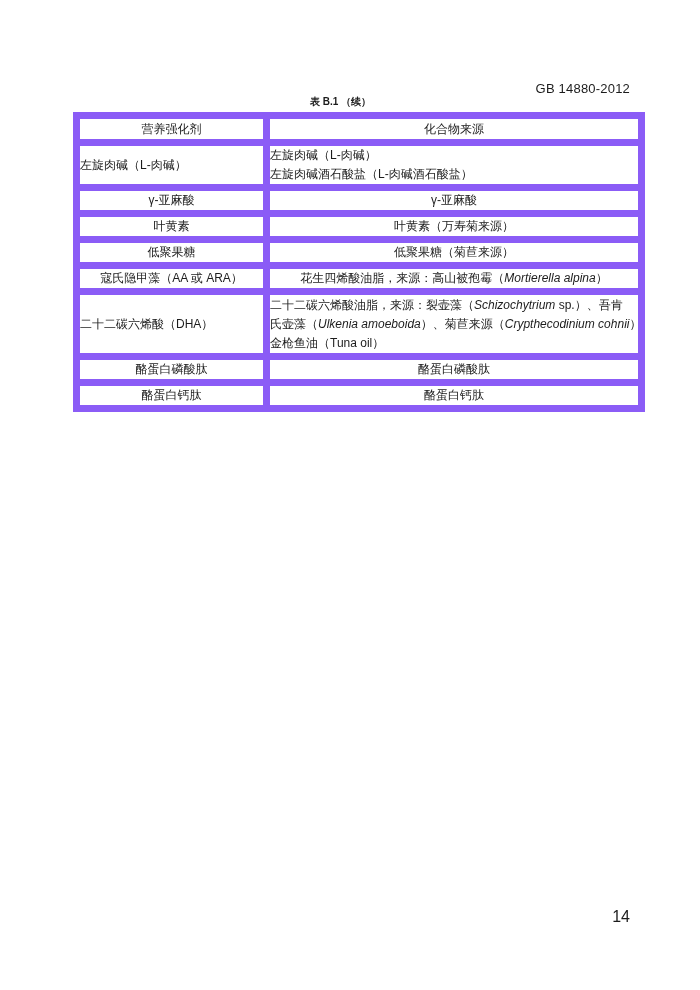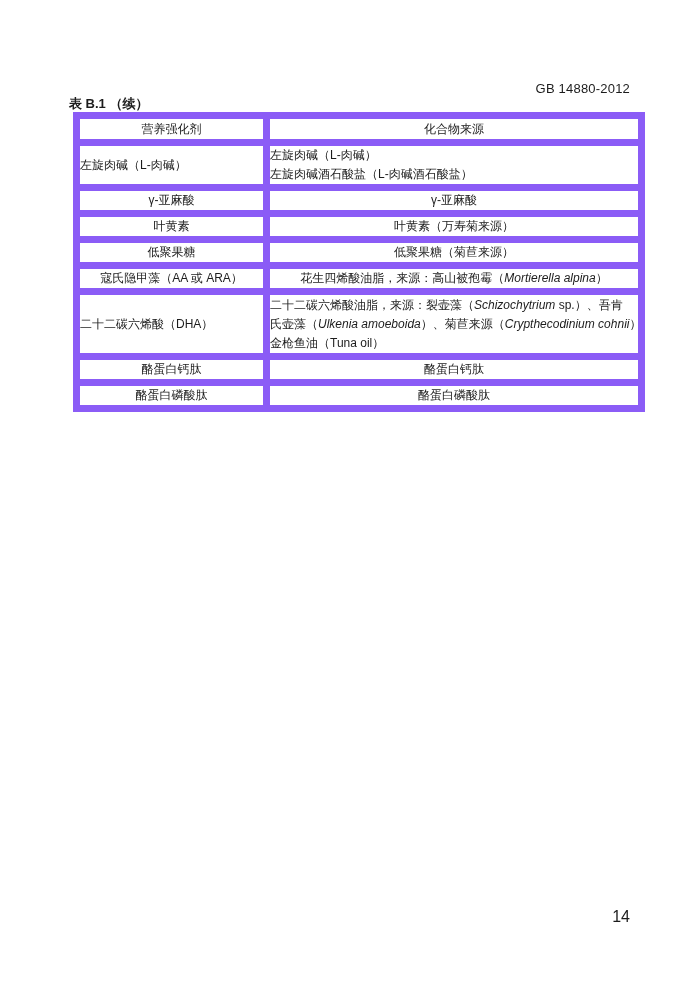--- a/index.html
+++ b/index.html
@@ -13,24 +13,24 @@
     overflow:hidden;
   }
   .doc-number{
     position:absolute;
     top:81px;right:70px;
     font-size:13px;
     letter-spacing:0.2px;
   }
   .table-title{
     position:absolute;
-    top:95px;left:69px;width:565px;
-    text-align:left;
+    top:95px;left:58px;width:565px;
+    text-align:center;
     font-weight:bold;
-    font-size:13px;
+    font-size:10px;
   }
   table.std-table{
     position:absolute;
     top:112px;left:73px;
     width:565px;
     border-collapse:collapse;
     table-layout:fixed;
   }
   table.std-table col.c1{width:190px;}
   table.std-table col.c2{width:375px;}
@@ -116,29 +116,29 @@
       </tr>
       <tr class="h-3">
         <td class="col1">二十二碳六烯酸（DHA）</td>
         <td class="col2">
           <div class="src-line"><span>二十二碳六烯酸油脂，来源：裂壶藻（</span><span class="it">Schizochytrium</span><span> sp.）、吾肯</span></div>
           <div class="src-line"><span>氏壶藻（</span><span class="it">Ulkenia amoeboida</span><span>）、菊苣来源（</span><span class="it">Crypthecodinium cohnii</span><span>）；</span></div>
           <div class="src-line"><span>金枪鱼油（Tuna oil）</span></div>
         </td>
       </tr>
       <tr class="h-1">
+        <td class="col1">酪蛋白磷酸肽</td>
+        <td class="col2">
+          <div class="src-line"><span>酪蛋白磷酸肽</span></div>
+        </td>
+      </tr>
+      <tr class="h-1">
         <td class="col1">酪蛋白钙肽</td>
         <td class="col2">
           <div class="src-line"><span>酪蛋白钙肽</span></div>
-        </td>
-      </tr>
-      <tr class="h-1">
-        <td class="col1">酪蛋白磷酸肽</td>
-        <td class="col2">
-          <div class="src-line"><span>酪蛋白磷酸肽</span></div>
         </td>
       </tr>
     </tbody>
   </table>
 
   <div class="page-number">14</div>
 
 </div>
 
 </body></html>

